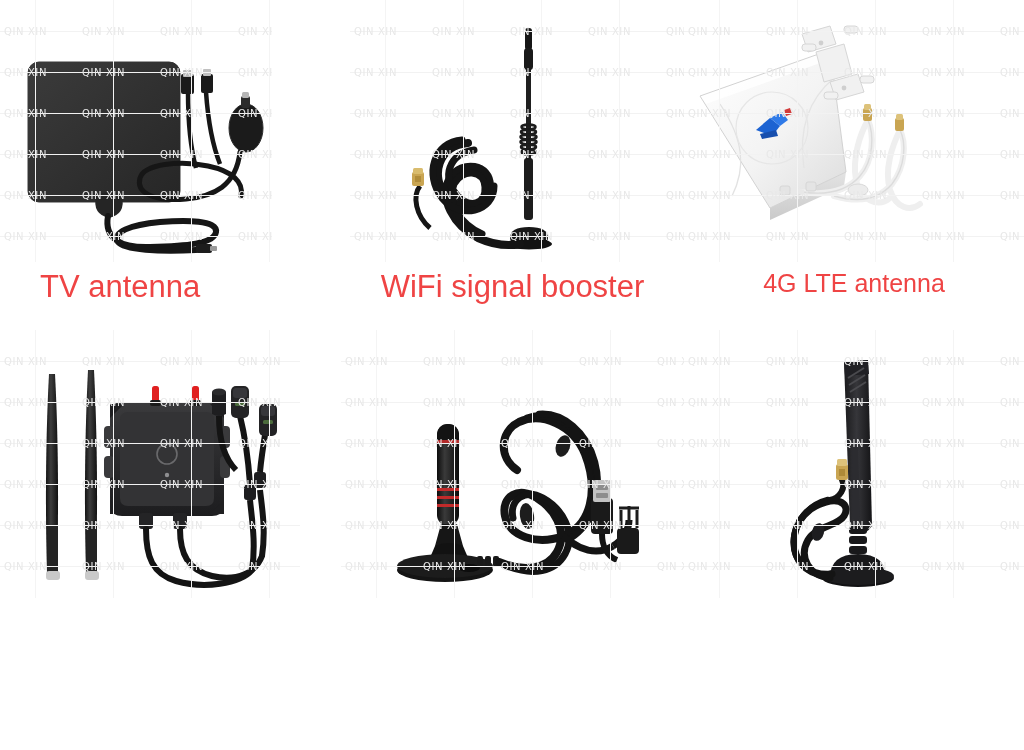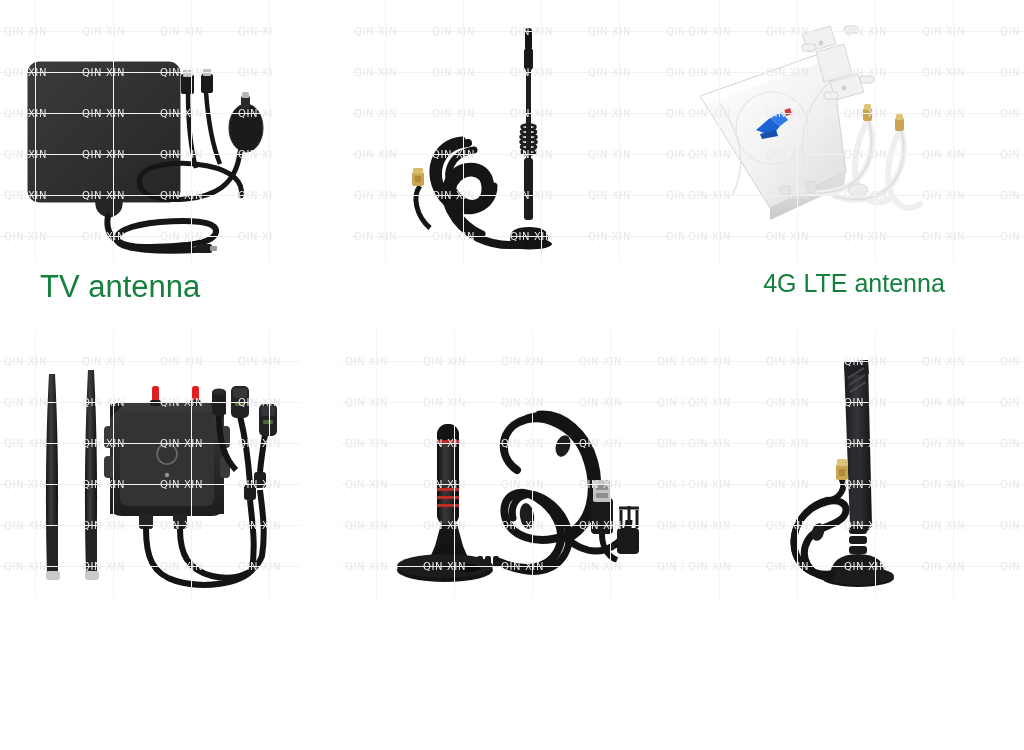--- a/index.html
+++ b/index.html
@@ -51,21 +51,21 @@
     font-size: 10px;
     letter-spacing: 0.6px;
     color: #e8e8e8;
     white-space: nowrap;
     transform: translateY(-50%);
   }
   .label {
     position: absolute;
     left: 0; right: 0;
     text-align: center;
-    color: #15803d;
+    color: #ef4444;
     font-family: "Liberation Sans", "DejaVu Sans", sans-serif;
     font-weight: 400;
     white-space: nowrap;
   }
   .art { position: absolute; left: 0; top: 0; width: 100%; height: 100%; z-index: 2; }
 </style>
 </head>
 <body>
 
 <div id="grid">
@@ -213,20 +213,21 @@
           <span class="wmtxt" style="left:160.0px;top:194.8px;color:#e8e8e8">QIN XIN</span>
           <span class="wmtxt" style="left:238.0px;top:194.8px;color:#e8e8e8">QIN XIN</span>
           <span class="wmtxt" style="left:316.0px;top:194.8px;color:#e8e8e8">QIN XIN</span>
           <span class="wmtxt" style="left:4.0px;top:235.8px;color:#e8e8e8">QIN XIN</span>
           <span class="wmtxt" style="left:82.0px;top:235.8px;color:#e8e8e8">QIN XIN</span>
           <span class="wmtxt" style="left:160.0px;top:235.8px;color:#e8e8e8">QIN XIN</span>
           <span class="wmtxt" style="left:238.0px;top:235.8px;color:#e8e8e8">QIN XIN</span>
           <span class="wmtxt" style="left:316.0px;top:235.8px;color:#e8e8e8">QIN XIN</span>
         </div>
     </div>
+    <div class="label" style="top:269px;font-size:31px;text-align:center;">WiFi signal booster</div>
   </div>
 
   <div class="cell" style="left:684px;top:0px;width:340px;height:330px;">
     <div class="photo" style="left:0px;top:0px;width:340px;height:262px;">
       <svg class="art" viewBox="0 0 340 262">
         <rect x="0" y="0" width="340" height="262" fill="#ffffff"></rect>
         <defs>
           <linearGradient id="boxg" x1="0" y1="0" x2="1" y2="1">
             <stop offset="0" stop-color="#ffffff"></stop>
               <stop offset="0.55" stop-color="#f3f3f3"></stop>

